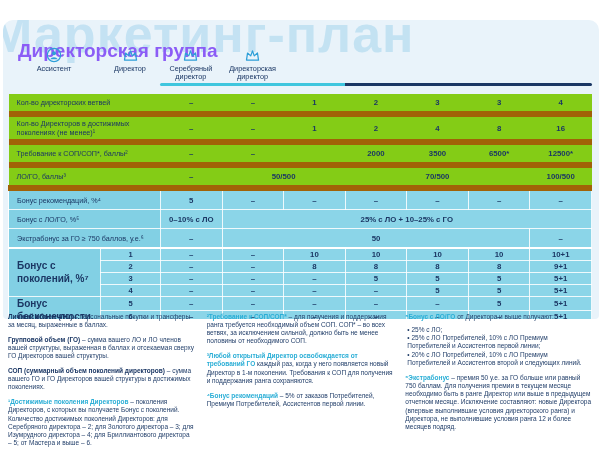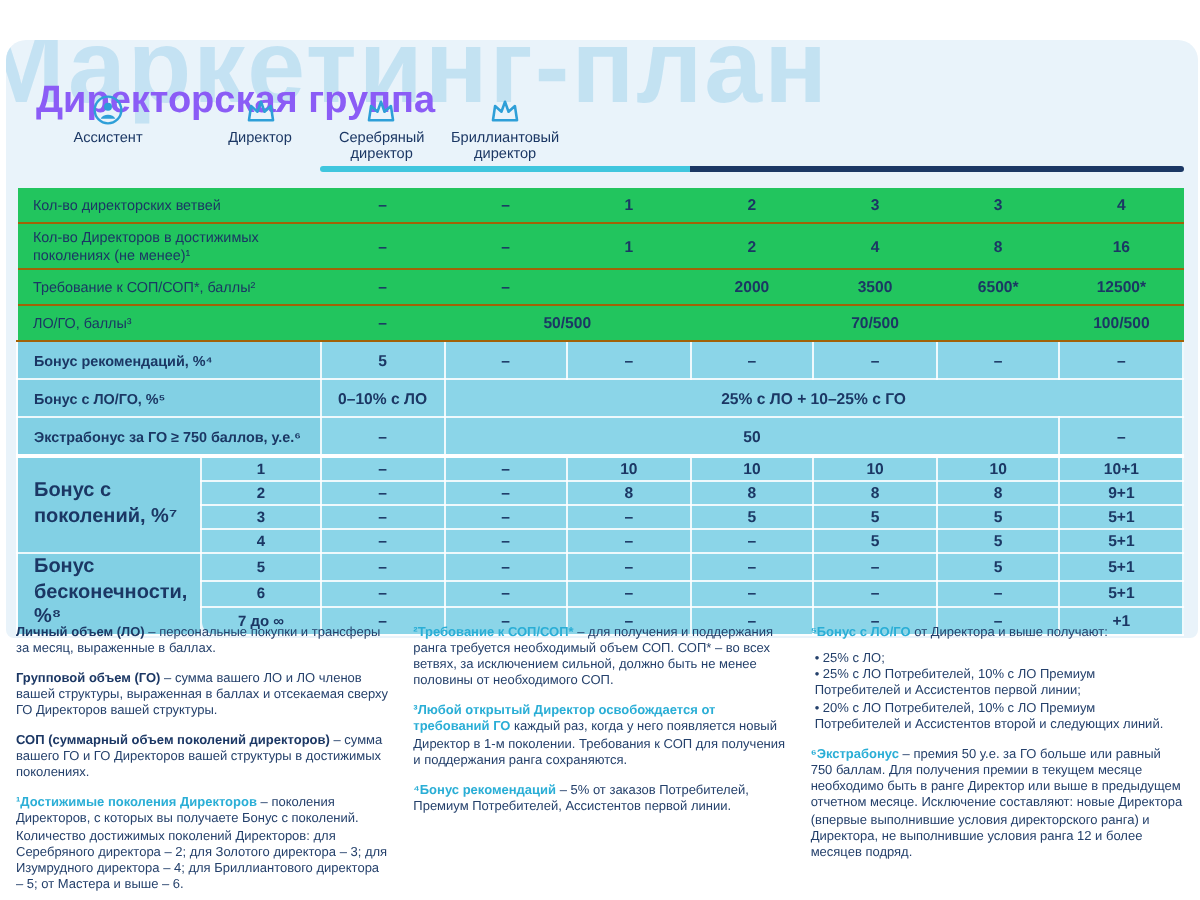--- a/index.html
+++ b/index.html
@@ -32,25 +32,25 @@
   .rank-label{font-size:7.3px;font-weight:normal;color:#1b3764;line-height:1.15;min-height:17px;}
   .bar{height:3px;margin-top:1px;}
   .bar-cyan{grid-column:3 / 6;background:#3fc6de;border-radius:2px 0 0 2px;}
   .bar-navy{grid-column:6 / 10;background:#1b3764;border-radius:0 2px 2px 0;}
 
   table.matrix{
     position:absolute;top:74px;left:5px;width:584px;z-index:2;
     border-collapse:collapse;table-layout:fixed;
   }
   table.matrix td{font-size:7.8px;text-align:center;vertical-align:middle;padding:2px 2px;}
-  tbody.sec1 td{background:#22c55e;border-bottom:1px solid #a16207;height:13px;}
+  tbody.sec1 td{background:#84cc16;border-bottom:6px solid #a16207;height:13px;}
   tbody.sec1 td.lbl{text-align:left;padding-left:8px;font-size:7.2px;color:#1b3764;}
   tbody.sec1 td.val{font-weight:bold;}
   tbody.sec2 td{background:#8bd5e8;border:1px solid rgba(255,255,255,.85);height:14px;font-weight:bold;}
-  tbody.sec2 td.lbl{text-align:left;padding-left:8px;font-size:7.2px;font-weight:bold;background:#82d0e4;}
+  tbody.sec2 td.lbl{text-align:left;padding-left:8px;font-size:7.2px;font-weight:normal;background:#82d0e4;}
   tbody.gen td{background:#8bd5e8;border:1px solid rgba(255,255,255,.85);height:9px;padding:1px;font-weight:bold;}
   tbody.gen td.gcell{background:#82d0e4;font-size:10px;text-align:left;padding-left:8px;line-height:1.25;}
   tbody.gen td.gnum{font-size:7.5px;}
   tbody.gen tr:first-child td{border-top:2px solid #ffffff;}
   tbody.gen tr:last-child td:first-child{border-radius:0 0 0 6px;}
 
   .footnotes{
     position:absolute;top:306px;left:8px;width:584px;z-index:2;
     display:grid;grid-template-columns:1fr 1fr 1fr;column-gap:12px;
     font-size:6.5px;line-height:1.27;color:#24406b;
@@ -95,21 +95,21 @@
             </svg>
         </span>
         <span class="rank-label">Серебряный директор</span>
       </div>
       <div class="rank-col">
         <span class="rank-icon">
           <svg width="17" height="15" viewBox="0 0 24 20">
               <path d="M3.5 16.5 L5 6.5 L9.5 10.5 L12 3.5 L14.5 10.5 L19 6.5 L20.5 16.5 Z" fill="none" stroke="#2e9fd8" stroke-width="1.8" stroke-linejoin="round"></path>
             </svg>
         </span>
-        <span class="rank-label">Бриллиантовый директор</span>
+        <span class="rank-label">Директорская директор</span>
       </div>
       <div class="bar bar-cyan"></div>
       <div class="bar bar-navy"></div>
     </div>
 
     <table class="matrix">
       <colgroup>
         <col style="width:92px">
           <col style="width:60px">
         <col>

